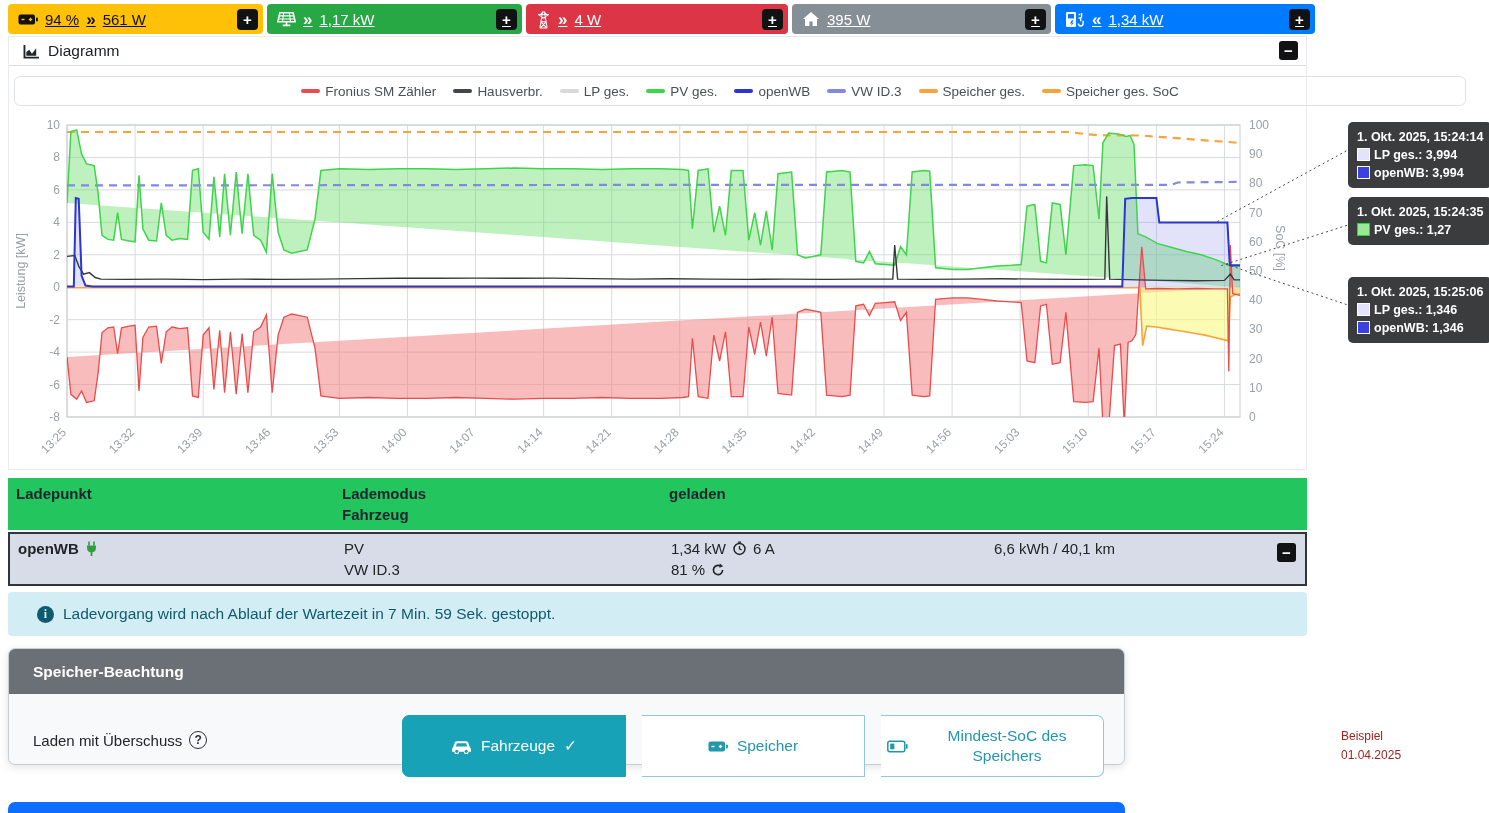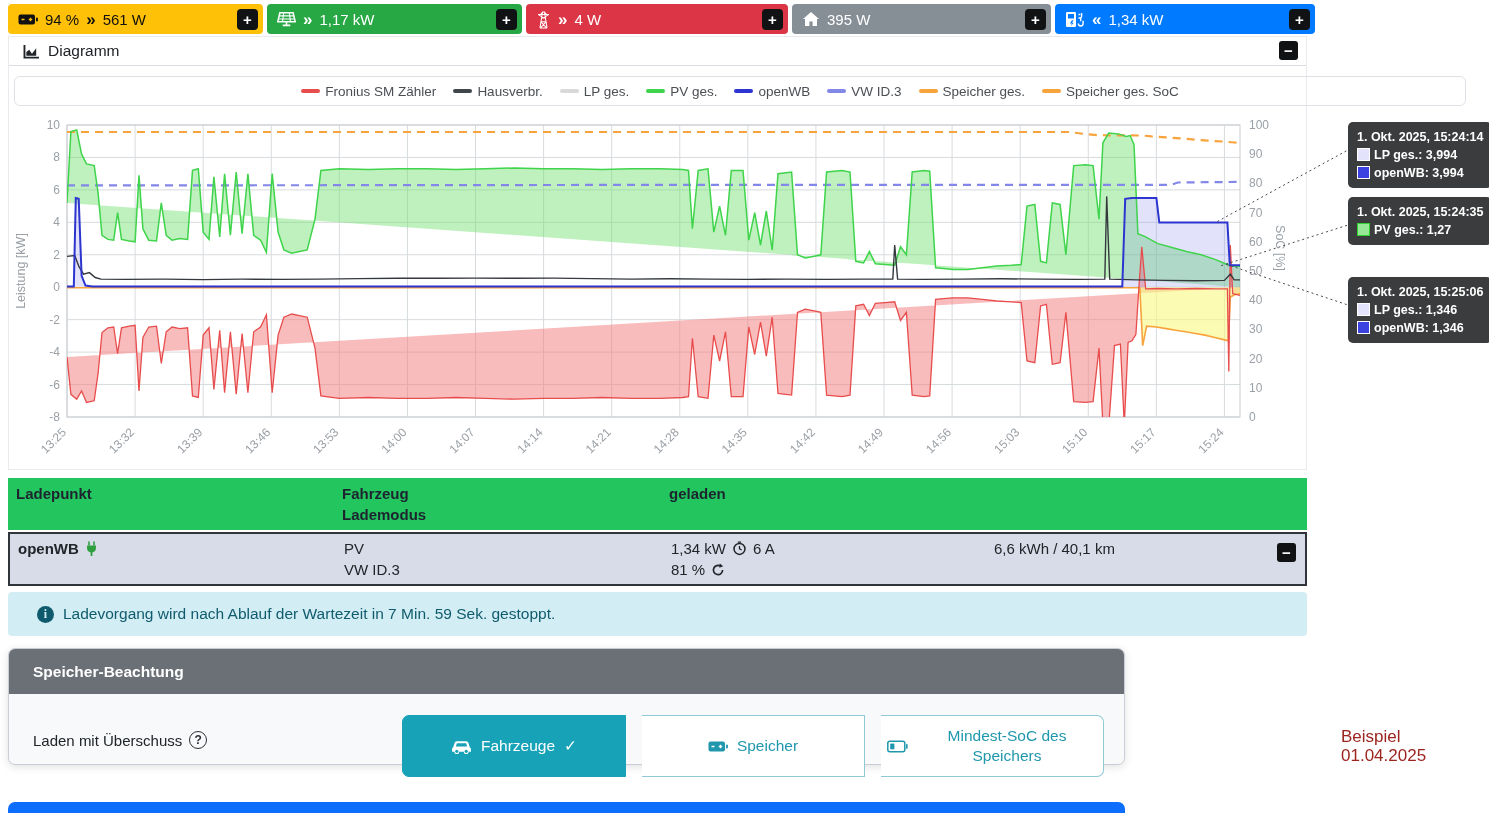--- a/index.html
+++ b/index.html
@@ -1,21 +1,21 @@
 <!DOCTYPE html>
 <html><head>
 <meta charset="utf-8">
 <style>
   html,body{margin:0;padding:0;background:#fff;}
   #app{position:relative;width:1489px;height:813px;background:#fff;overflow:hidden;
        font-family:"Liberation Sans",sans-serif;color:#212529;font-size:15px;}
   
   #badge-bar{position:absolute;left:8px;top:4px;display:flex;gap:4px;}
   .badge{height:30px;border-radius:4px;display:flex;align-items:center;gap:7px;
-         padding:0 5px 0 10px;font-size:15px;font-weight:500;box-sizing:border-box;cursor:pointer;}
+         padding:0 5px 0 10px;font-size:15px;font-weight:500;box-sizing:border-box;cursor:pointer;text-decoration:underline;}
   .badge .chev{font-weight:700;font-size:17px;line-height:1;}
   .badge .spacer{flex:1;}
   .sq-btn{width:21px;height:21px;border:none;border-radius:4px;background:#101214;color:#fff;
           font-size:15px;font-weight:700;line-height:19px;text-align:center;padding:0;cursor:pointer;
           font-family:"Liberation Sans",sans-serif;}
   .icon{display:inline-flex;align-items:center;}
   .icon svg{display:block;}
   
   #diagram-card{position:absolute;left:8px;top:36px;width:1299px;height:434px;
                 border:1px solid #e8eaed;border-radius:0;background:#fff;box-sizing:border-box;}
@@ -58,21 +58,21 @@
   .q-circle{width:18px;height:18px;border-radius:50%;border:1.6px solid #2b2f33;color:#2b2f33;font-size:12px;
             font-weight:700;display:inline-flex;align-items:center;justify-content:center;box-sizing:border-box;cursor:pointer;}
   #btn-group{position:absolute;left:377px;top:21px;width:718px;height:62px;display:flex;}
   .grp-btn{flex:1;display:flex;align-items:center;justify-content:center;gap:9px;font-size:15.5px;
            font-family:"Liberation Sans",sans-serif;cursor:pointer;padding:0 6px;line-height:1.3;text-align:center;margin-left:16px;}
   .grp-btn.active{background:#17a2b8;color:#fff;border:1px solid #17a2b8;border-radius:7px 0 0 7px;}
   .grp-btn.outline{background:#fff;color:#2097ad;border:1px solid #8fc9d8;border-left:none;}
   .grp-btn.last{border-radius:0 7px 7px 0;}
   #bottom-bar{position:absolute;left:8px;top:802px;width:1117px;height:11px;border-radius:7px 7px 0 0;cursor:pointer;}
   
-  #watermark{position:absolute;left:1341px;top:727px;color:#9c241f;font-size:17px;line-height:19px;}
+  #watermark{position:absolute;left:1341px;top:727px;color:#9c241f;font-size:12px;line-height:19px;}
 </style>
 </head>
 <body>
 
 <div id="app">
   <div id="badge-bar">
       <div class="badge" style="background: rgb(255, 193, 7); color: rgb(17, 17, 17); width: 255px;">
         <span class="icon" style="--hole: #ffc107;">
           <svg width="20" height="15" viewBox="0 0 20 15">
             <rect x="0.5" y="2.5" width="16.5" height="10" rx="2" fill="currentColor"></rect>
@@ -302,22 +302,22 @@
       </div>
     </div>
 
   <div id="cp-table">
     <div id="cp-head" class="tbl-grid">
         <div class="cell">
           <div>Ladepunkt</div>
           <div>&nbsp;</div>
         </div>
         <div class="cell">
+          <div>Lademodus</div>
           <div>Fahrzeug</div>
-          <div>Lademodus</div>
         </div>
         <div class="cell">
           <div>geladen</div>
           <div>&nbsp;</div>
         </div>
       </div>
     <div id="cp-row" class="tbl-grid">
         <div class="cell">
           <div>
             <span class="bold">openWB</span>

